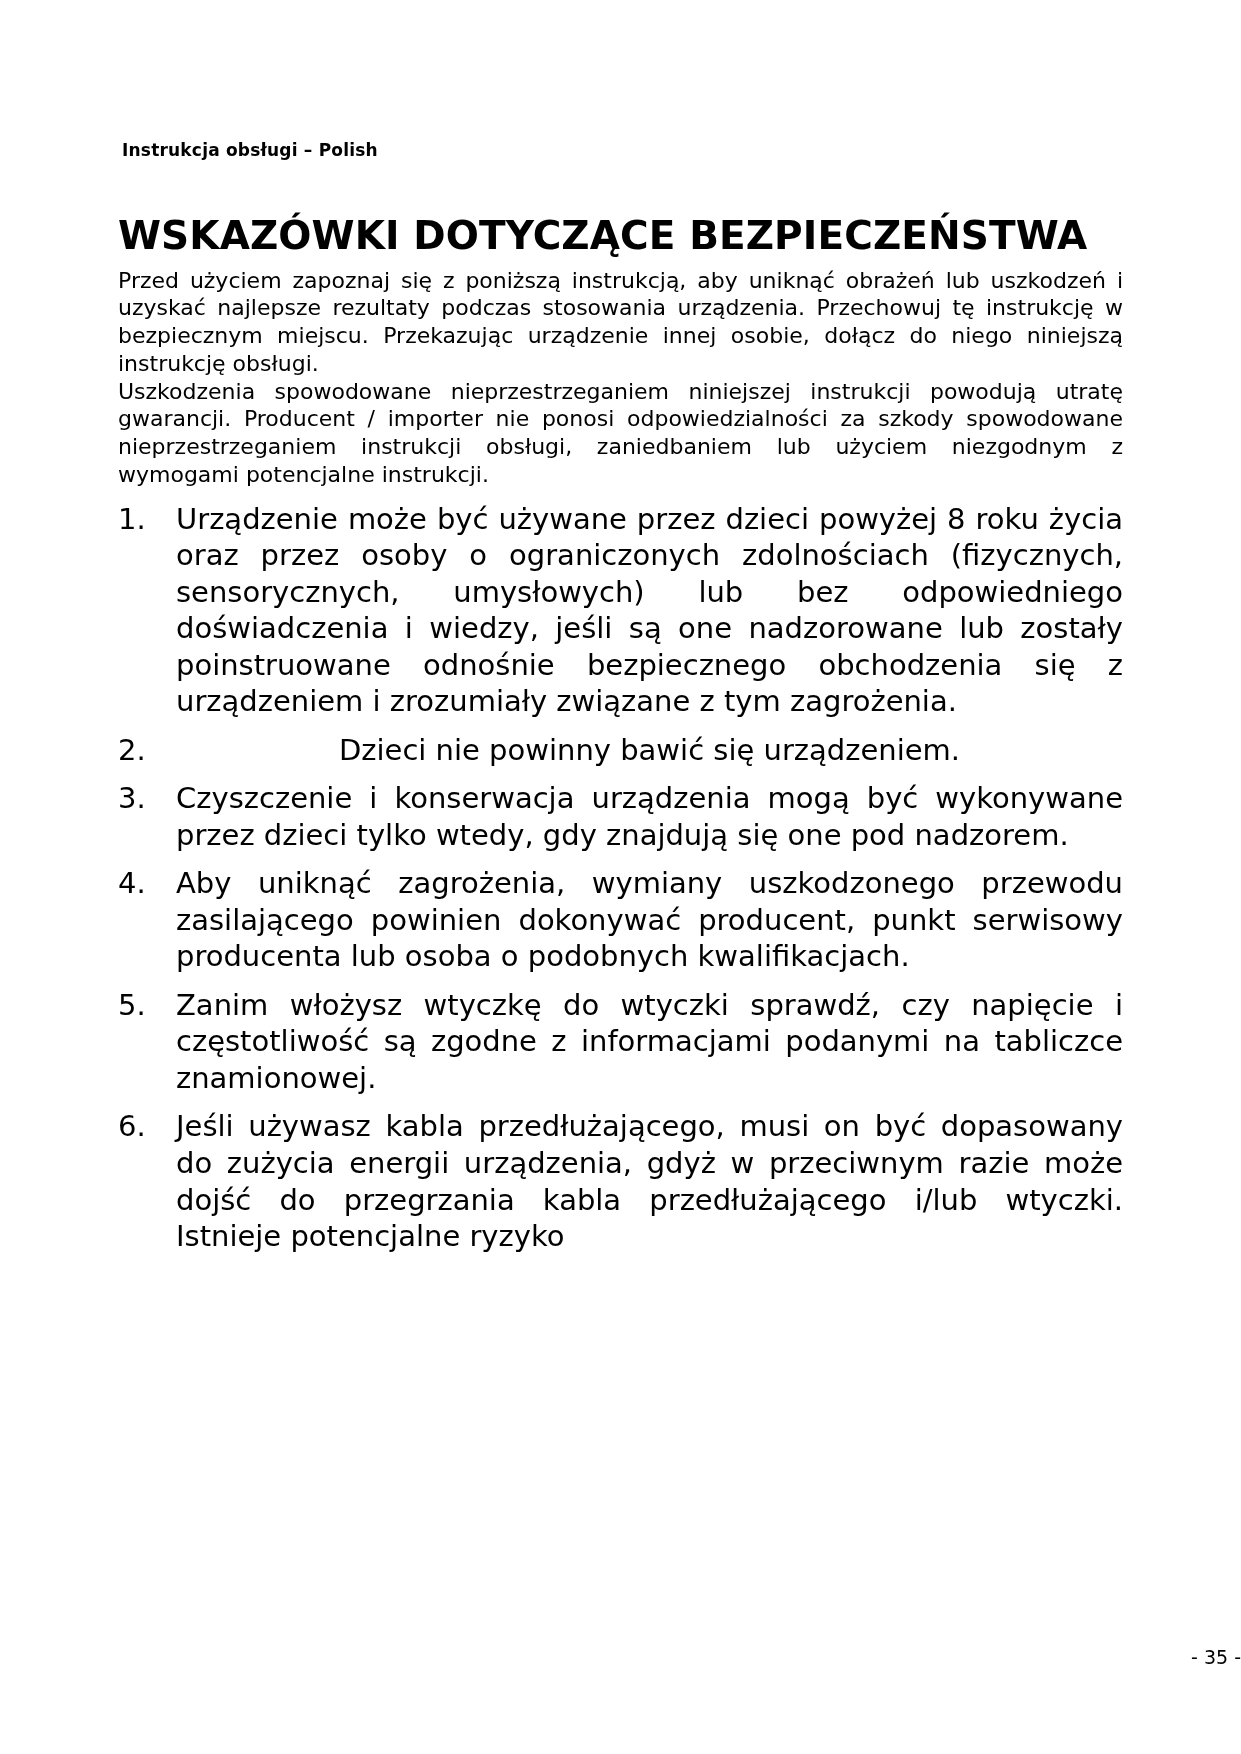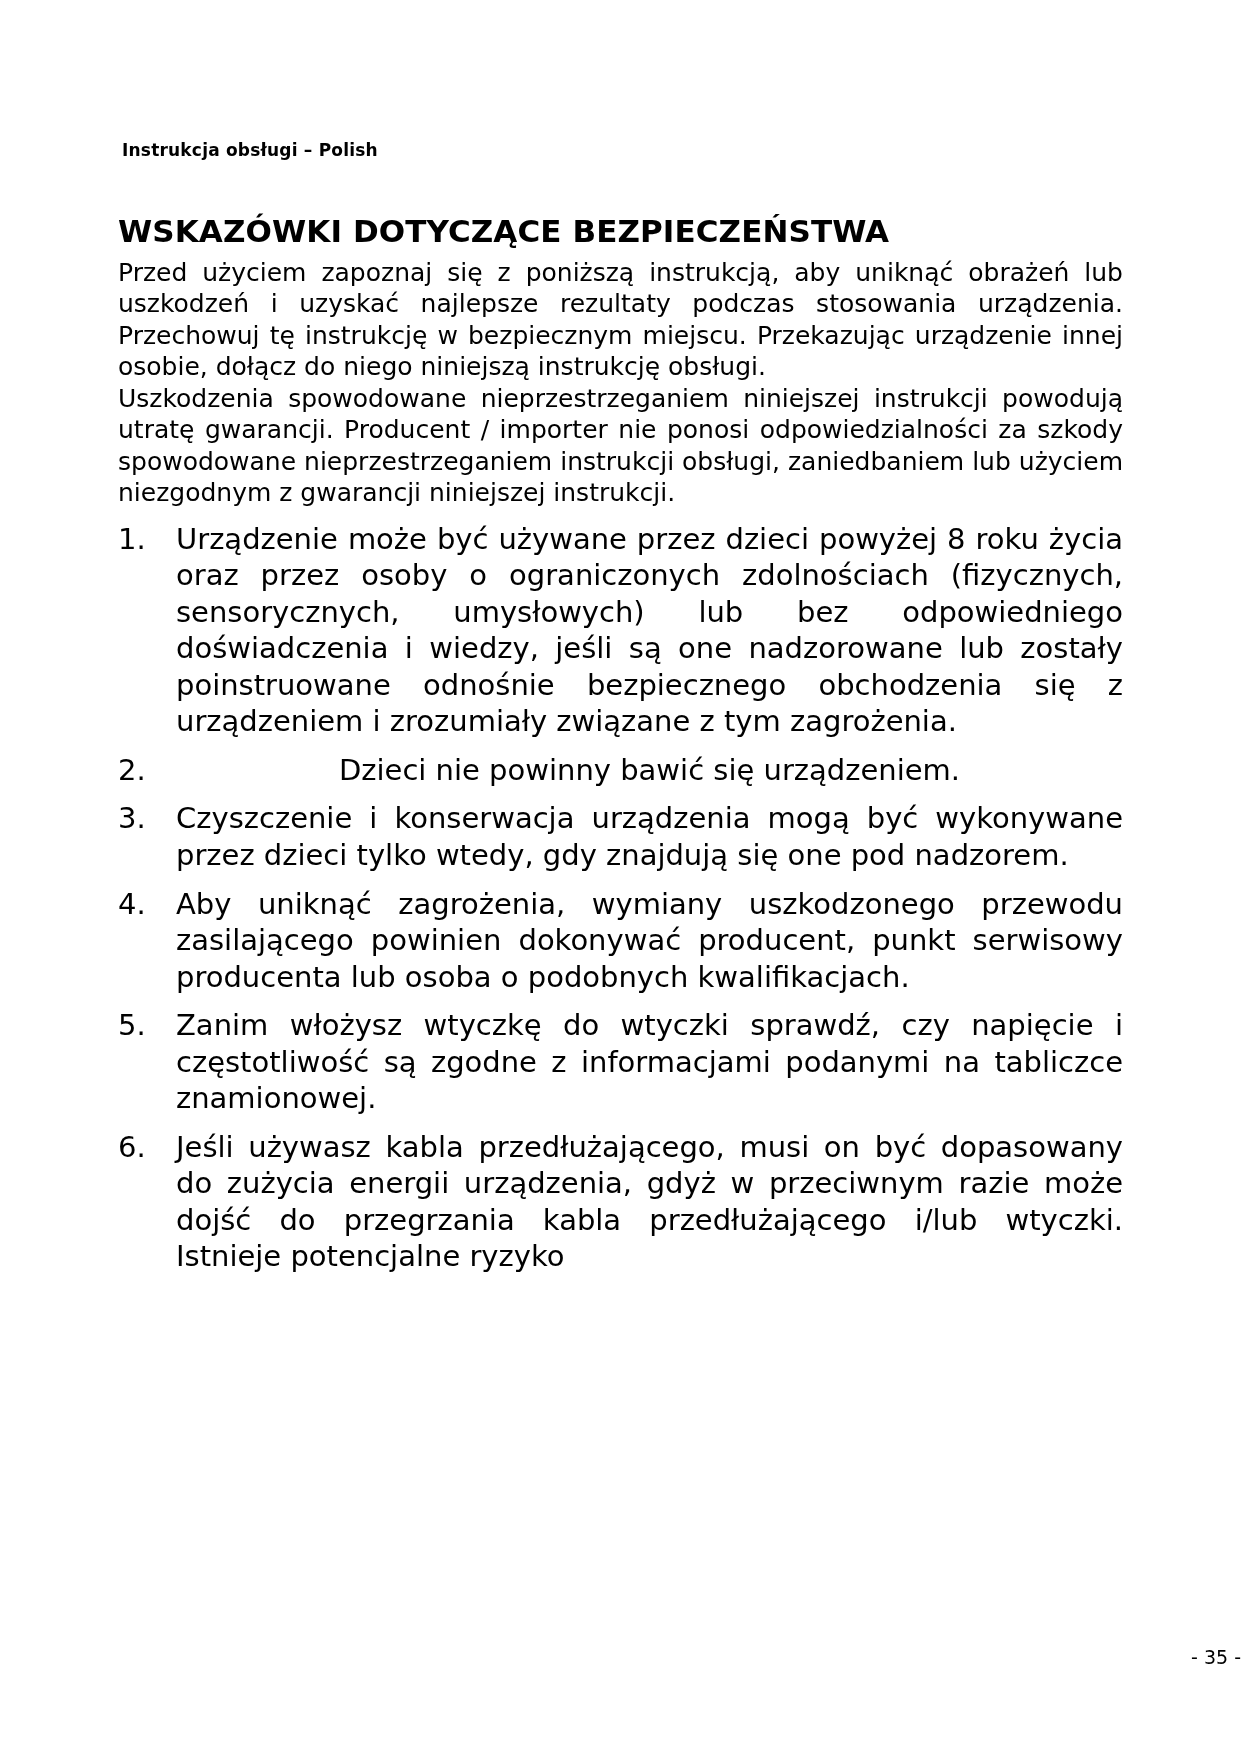--- a/index.html
+++ b/index.html
@@ -24,28 +24,28 @@
     box-sizing: border-box;
     padding: 140px 118px 0 118px;
   }
   .running-head {
     font-size: 17px;
     font-weight: bold;
     letter-spacing: 0.2px;
     margin: 0 0 52px 4px;
   }
   .doc-title {
-    font-size: 31px;
+    font-size: 39px;
     font-weight: bold;
     letter-spacing: 0.1px;
     margin: 0 0 6px 0;
     line-height: 1.25;
   }
   .para {
-    font-size: 25px;
+    font-size: 22px;
     line-height: 1.26;
     margin: 0;
     text-align: justify;
     text-justify: inter-word;
   }
   ol.list {
     list-style: none;
     margin: 0;
     padding: 0;
   }
@@ -86,21 +86,21 @@
 <body>
 
 <div class="page">
 
   <div class="running-head">Instrukcja obsługi – Polish</div>
 
   <h1 class="doc-title">WSKAZÓWKI DOTYCZĄCE BEZPIECZEŃSTWA</h1>
 
   <p class="para">Przed użyciem zapoznaj się z poniższą instrukcją, aby uniknąć obrażeń lub uszkodzeń i uzyskać najlepsze rezultaty podczas stosowania urządzenia. Przechowuj tę instrukcję w bezpiecznym miejscu. Przekazując urządzenie innej osobie, dołącz do niego niniejszą instrukcję obsługi.</p>
 
-  <p class="para">Uszkodzenia spowodowane nieprzestrzeganiem niniejszej instrukcji powodują utratę gwarancji.   Producent / importer nie ponosi odpowiedzialności za szkody spowodowane nieprzestrzeganiem instrukcji obsługi, zaniedbaniem lub użyciem niezgodnym z gwarancji niniejszej instrukcji.</p>
+  <p class="para">Uszkodzenia spowodowane nieprzestrzeganiem niniejszej instrukcji powodują utratę gwarancji.   Producent / importer nie ponosi odpowiedzialności za szkody spowodowane nieprzestrzeganiem instrukcji obsługi, zaniedbaniem lub użyciem niezgodnym z wymogami potencjalne instrukcji.</p>
 
   <ol class="list">
     <li>
       <span class="num">1.</span>
       <span class="txt">Urządzenie może być używane przez dzieci powyżej 8 roku życia oraz przez osoby o ograniczonych zdolnościach (fizycznych, sensorycznych, umysłowych) lub bez odpowiedniego doświadczenia i wiedzy, jeśli są one nadzorowane lub zostały poinstruowane odnośnie bezpiecznego obchodzenia się z urządzeniem i zrozumiały związane z tym zagrożenia.</span>
     </li>
     <li>
       <span class="num">2.</span>
       <span class="txt left">Dzieci nie powinny bawić się urządzeniem.</span>
     </li>

